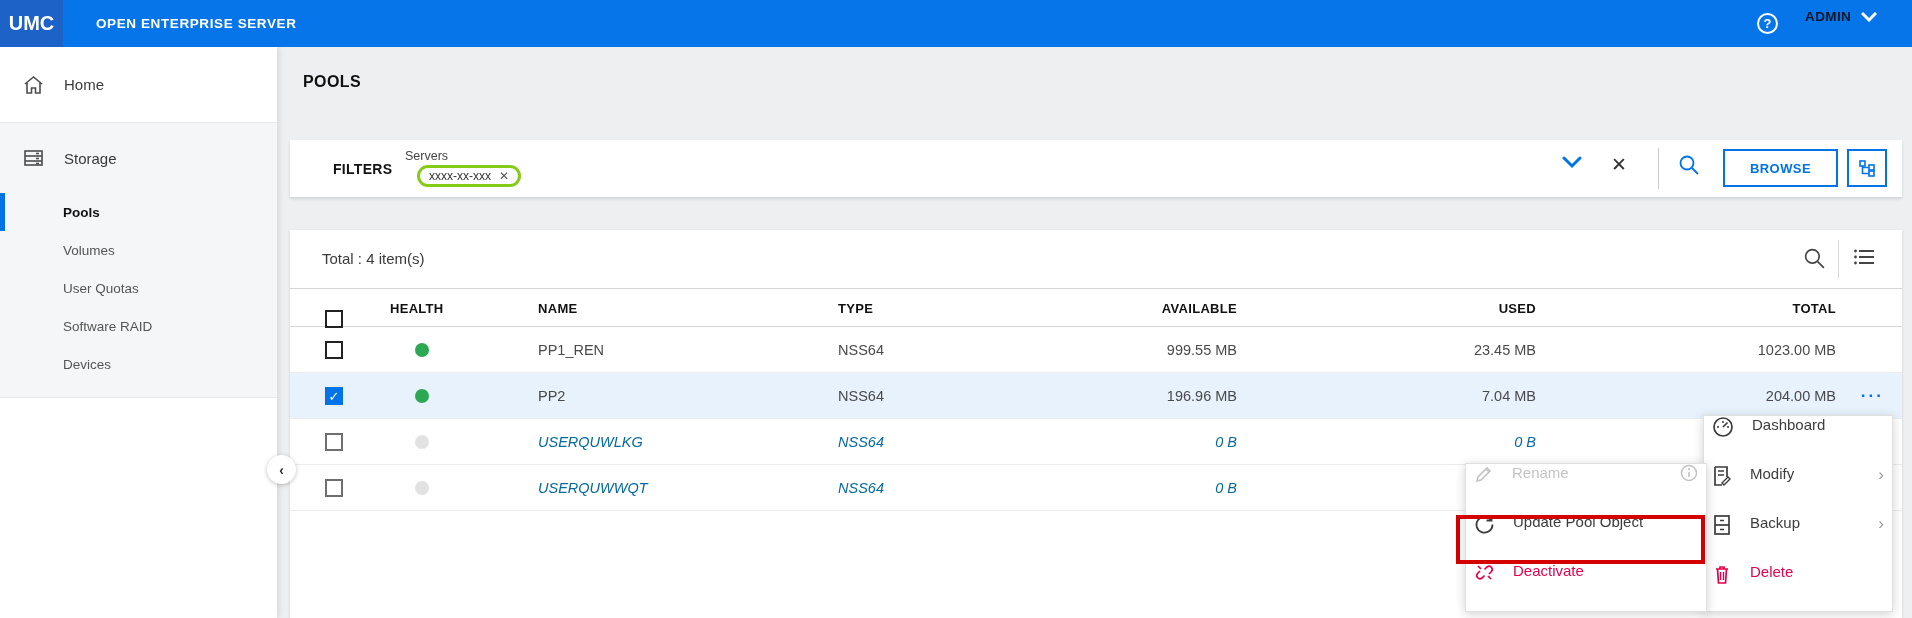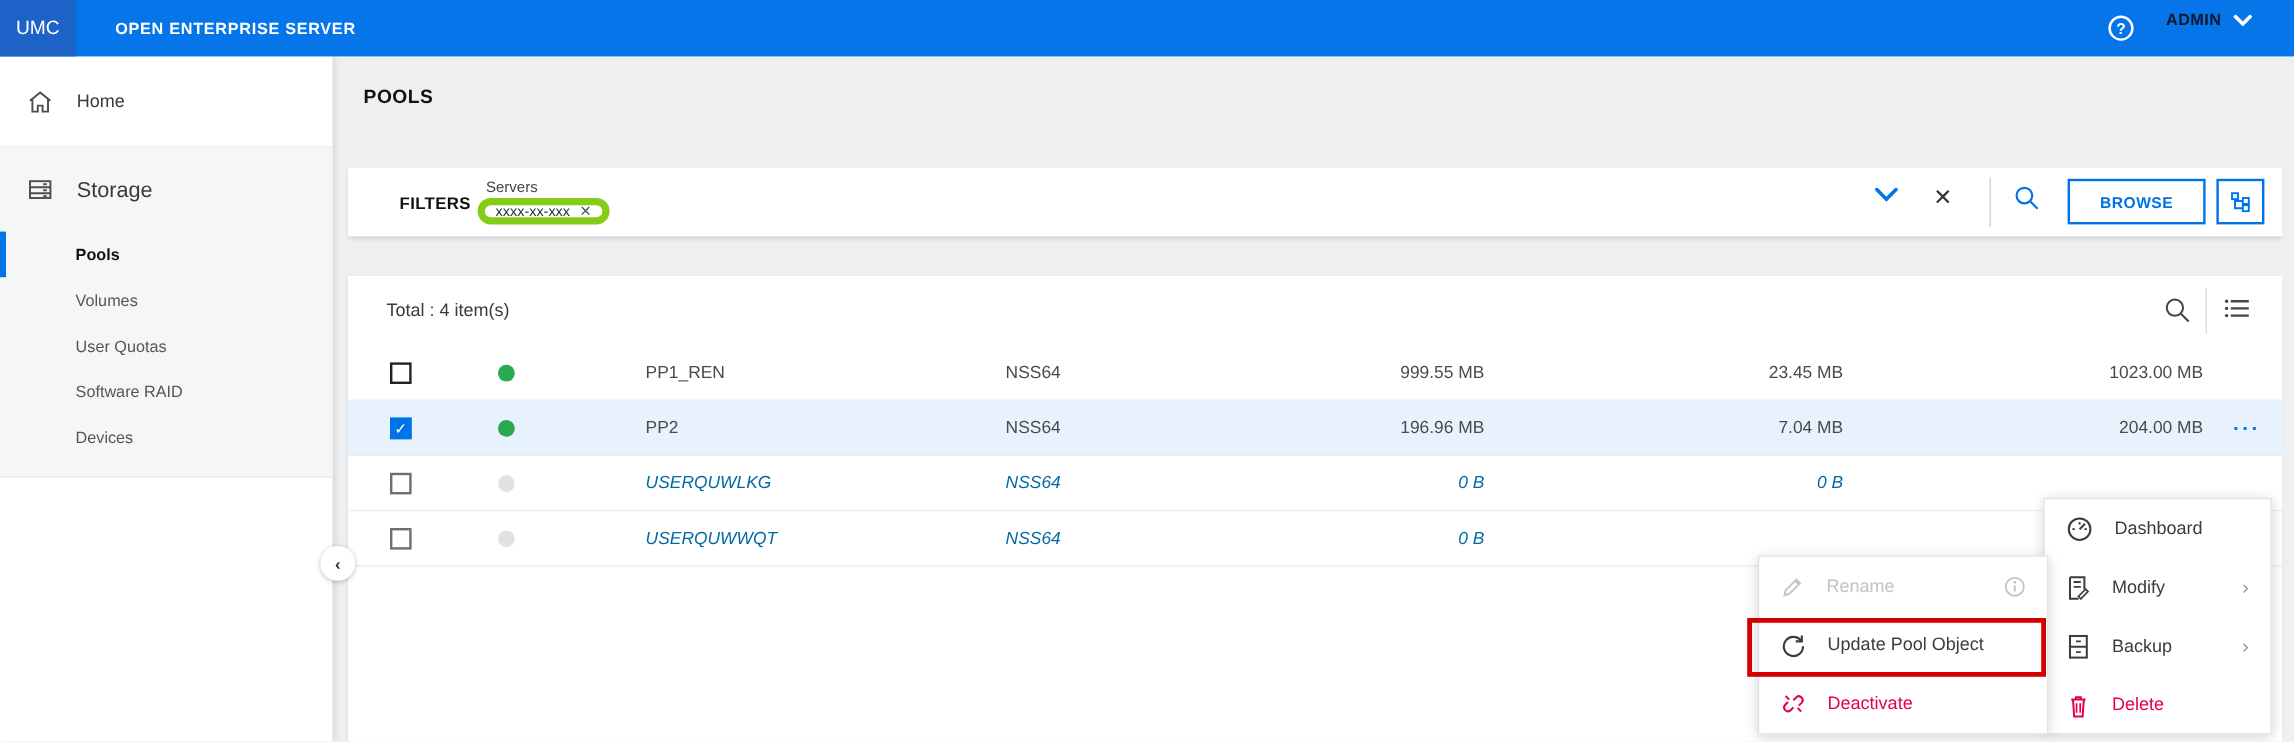--- a/index.html
+++ b/index.html
@@ -2,57 +2,57 @@
 <html><head>
 <meta charset="utf-8">
 <style>
   * { margin:0; padding:0; box-sizing:border-box; }
   html,body { width:1912px; height:618px; }
   body { font-family:"Liberation Sans", sans-serif; background:#edeff0; position:relative; overflow:hidden; }
 
   
   .topbar { position:absolute; left:0; top:0; width:1912px; height:47px; background:#0575e9; z-index:30; }
   .umc-box { position:absolute; left:0; top:0; width:63px; height:47px; background:#1d62c6; color:#fff;
-             font-weight:normal; font-size:16px; display:flex; align-items:center; justify-content:center; }
+             font-weight:bold; font-size:20px; display:flex; align-items:center; justify-content:center; }
   .product-title { position:absolute; left:96px; top:0; height:47px; display:flex; align-items:center;
              color:#fff; font-weight:bold; font-size:13.5px; letter-spacing:.6px; }
   .help-btn { position:absolute; left:1757px; top:13px; width:21px; height:21px; border:2px solid #fff;
              border-radius:50%; color:#fff; font-size:13px; font-weight:bold; display:flex; align-items:center; justify-content:center; }
   .admin { position:absolute; left:1805px; top:0; height:33px; display:flex; align-items:center; gap:10px;
              color:#0f172a; font-weight:bold; font-size:13.5px; letter-spacing:.4px; }
 
   
   .sidebar { position:absolute; left:0; top:47px; width:277px; height:571px; background:#fff;
              box-shadow:2px 0 6px rgba(0,0,0,.10); z-index:10; }
   .side-home { height:76px; display:flex; align-items:center; padding-left:23px; gap:20px;
              border-bottom:1px solid #e7e9ea; font-size:15px; color:#3a3a3a; cursor:pointer; }
   .side-group { background:#f5f6f7; border-bottom:1px solid #e7e9ea; padding-bottom:14px; }
   .side-storage { height:70px; display:flex; align-items:center; padding-left:23px; gap:20px;
-             font-size:18px; color:#3a3a3a; cursor:pointer; }
+             font-size:15px; color:#3a3a3a; cursor:pointer; }
   .side-item { height:38px; display:flex; align-items:center; padding-left:63px; font-size:13.5px;
              color:#555; position:relative; cursor:pointer; }
   .side-item.active { font-weight:bold; color:#111; }
   .side-item.active::before { content:""; position:absolute; left:0; top:0; width:5px; height:38px; background:#0073e7; }
   .icon-stroke { stroke:#4d4d4d; fill:none; stroke-width:1.6; }
 
   .collapse-btn { position:absolute; left:267px; top:455px; width:29px; height:29px; background:#fff; border-radius:50%;
              box-shadow:0 1px 4px rgba(0,0,0,.25); z-index:12; display:flex; align-items:center; justify-content:center;
              color:#333; font-size:14px; font-weight:bold; cursor:pointer; }
 
   
   .main { position:absolute; left:277px; top:47px; width:1635px; height:571px; background:#edeff0; }
   .page-title { position:absolute; left:26px; top:26px; font-size:16px; font-weight:bold; color:#111; letter-spacing:.4px; }
   .create-btn { position:absolute; left:1480px; top:34px; width:146px; height:36px; background:#0073e7; color:#fff;
              border:none; font-weight:bold; font-size:13px; letter-spacing:.4px; font-family:inherit; cursor:pointer; }
 
   .filterbar { position:absolute; left:13px; top:93px; width:1612px; height:57px; background:#fff;
              box-shadow:0 2px 3px rgba(0,0,0,.12); }
   .filters-label { position:absolute; left:43px; top:21px; font-size:14px; font-weight:bold; color:#111; letter-spacing:.3px; }
   .filter-field-label { position:absolute; left:115px; top:9px; font-size:12.5px; color:#444; }
-  .filter-chip { position:absolute; left:108px; top:25px; height:22px; padding:0 9px; border:6px solid #84cc16;
+  .filter-chip { position:absolute; left:127px; top:25px; height:22px; padding:0 9px; border:3px solid #84cc16;
              border-radius:12px; display:flex; align-items:center; gap:8px; font-size:12px; color:#333; background:#fff; }
   .chip-x { color:#555; font-size:12px; cursor:pointer; }
   .fb-chevron { position:absolute; left:1272px; top:16px; cursor:pointer; }
   .fb-clear { position:absolute; left:1321px; top:13px; font-size:19px; color:#333; cursor:pointer; }
   .fb-divider { position:absolute; left:1368px; top:8px; width:1px; height:41px; background:#ccc; }
   .fb-search { position:absolute; left:1388px; top:14px; cursor:pointer; }
   .browse-btn { position:absolute; left:1433px; top:9px; width:115px; height:38px; background:#fff; border:2px solid #0073e7;
              color:#0073e7; font-weight:bold; font-size:13px; letter-spacing:.4px; font-family:inherit; cursor:pointer; }
   .tree-btn { position:absolute; left:1557px; top:9px; width:40px; height:38px; background:#fff; border:2px solid #0073e7;
              display:flex; align-items:center; justify-content:center; cursor:pointer; }
@@ -86,21 +86,21 @@
   .checkbox.dim { border-color:#6f6f6f; }
   .dot { width:14px; height:14px; border-radius:50%; }
   .dot.green { background:#2aa952; }
   .dot.gray { background:#e2e2e2; }
   .ellipsis { position:absolute; right:18px; top:9px; color:#0073e7; font-weight:bold; font-size:17px;
              letter-spacing:3px; cursor:pointer; }
 
   
   .menu { position:absolute; background:#fff; border:1px solid #e0e0e0; box-shadow:0 2px 10px rgba(0,0,0,.18); z-index:40; }
   .menu-row { position:absolute; background:#fff; border:1px solid #e0e0e0; box-shadow:0 2px 10px rgba(0,0,0,.18); z-index:39; }
-  .mi { height:49px; display:flex; align-items:center; padding:0 18px; gap:18px; font-size:15px; color:#3c3c3c; cursor:pointer; }
+  .mi { height:49px; display:flex; padding:0 8px; gap:18px; font-size:15px; color:#3c3c3c; cursor:pointer; }
   .mi .grow { flex:1; }
   .mi.disabled { color:#c3c3c3; cursor:default; }
   .mi.pink { color:#e5004c; }
   .mi .chev { color:#9a9a9a; font-size:17px; }
   .row-menu { left:1703px; top:415px; width:190px; height:197px; }
   .action-menu { left:1465px; top:463px; width:242px; height:149px; }
 
   .annotation { position:absolute; left:1456px; top:515px; width:249px; height:49px; border:4px solid #d40000;
              z-index:50; pointer-events:none; }
 </style>
@@ -199,20 +199,31 @@
       <svg class="tb-list" width="22" height="20" viewBox="0 0 22 20">
         <circle cx="2.5" cy="3" r="1.4" fill="#444"></circle>
           <line x1="6" y1="3" x2="21" y2="3" stroke="#444" stroke-width="2"></line>
         <circle cx="2.5" cy="9" r="1.4" fill="#444"></circle>
           <line x1="6" y1="9" x2="21" y2="9" stroke="#444" stroke-width="2"></line>
         <circle cx="2.5" cy="15" r="1.4" fill="#444"></circle>
           <line x1="6" y1="15" x2="21" y2="15" stroke="#444" stroke-width="2"></line>
       </svg>
     </div>
 
+    <div class="thead">
+      <div class="th c-check" style="top:10px;">
+          <div class="checkbox"></div>
+        </div>
+      <div class="th c-health">HEALTH</div>
+      <div class="th c-name">NAME</div>
+      <div class="th c-type">TYPE</div>
+      <div class="th num c-avail" style="right:665px;">AVAILABLE</div>
+      <div class="th num c-used" style="right:366px;">USED</div>
+      <div class="th num c-total" style="right:66px;">TOTAL</div>
+    </div>
 
     <div class="row">
       <div class="cell c-check">
           <div class="checkbox"></div>
         </div>
       <div class="cell c-health">
           <div class="dot green"></div>
         </div>
       <div class="cell c-name">PP1_REN</div>
       <div class="cell c-type">NSS64</div>

